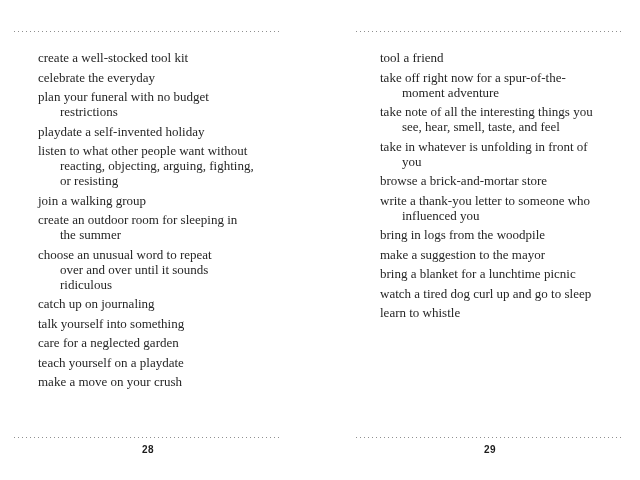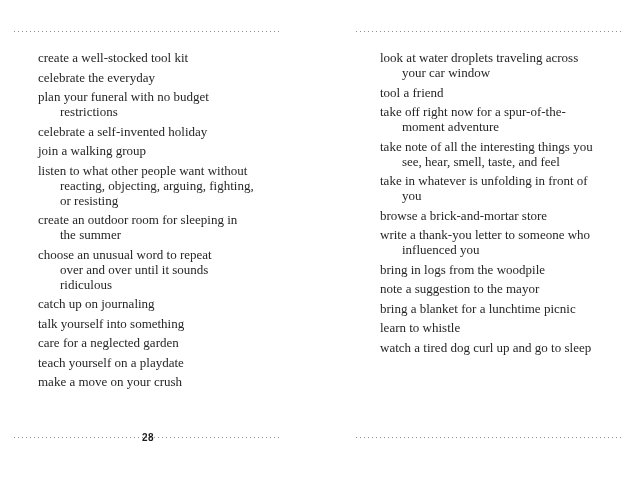--- a/index.html
+++ b/index.html
@@ -52,21 +52,21 @@
     padding-left: 22px;
     text-indent: -22px;
     white-space: pre;
     font-size: 13px;
     line-height: 15px;
     color: #262626;
   }
 
   .page-number {
     position: absolute;
-    top: 432px;
+    top: 444px;
     left: 0;
     width: 100%;
     text-align: center;
     font-family: "Liberation Sans", sans-serif;
     font-weight: bold;
     font-size: 10px;
     color: #1c1c1c;
     letter-spacing: 0.5px;
   }
 </style>
@@ -75,57 +75,56 @@
 
 <div class="book">
 
   <section class="page page-left">
     <div class="rule rule-top"></div>
     <ul class="entries">
       <li>create a well-stocked tool kit</li>
       <li>celebrate the everyday</li>
       <li>plan your funeral with no budget
 restrictions</li>
-      <li>celebrate a self-invented holiday</li>
-      <li>join a walking group</li>
+      <li>playdate a self-invented holiday</li>
       <li>listen to what other people want without
 reacting, objecting, arguing, fighting,
 or resisting</li>
+      <li>join a walking group</li>
       <li>create an outdoor room for sleeping in
 the summer</li>
       <li>choose an unusual word to repeat
 over and over until it sounds
 ridiculous</li>
       <li>catch up on journaling</li>
       <li>talk yourself into something</li>
       <li>care for a neglected garden</li>
       <li>teach yourself on a playdate</li>
       <li>make a move on your crush</li>
     </ul>
     <div class="rule rule-bottom"></div>
     <div class="page-number">28</div>
   </section>
 
   <section class="page page-right">
     <div class="rule rule-top"></div>
     <ul class="entries">
-      <li>look at water droplets traveling across
-your car window</li>
       <li>tool a friend</li>
       <li>take off right now for a spur-of-the-
 moment adventure</li>
       <li>take note of all the interesting things you
 see, hear, smell, taste, and feel</li>
       <li>take in whatever is unfolding in front of
 you</li>
       <li>browse a brick-and-mortar store</li>
       <li>write a thank-you letter to someone who
 influenced you</li>
       <li>bring in logs from the woodpile</li>
-      <li>note a suggestion to the mayor</li>
+      <li>make a suggestion to the mayor</li>
       <li>bring a blanket for a lunchtime picnic</li>
+      <li>watch a tired dog curl up and go to sleep</li>
       <li>learn to whistle</li>
-      <li>watch a tired dog curl up and go to sleep</li>
     </ul>
     <div class="rule rule-bottom"></div>
+    <div class="page-number">29</div>
   </section>
 
 </div>
 
 </body></html>

